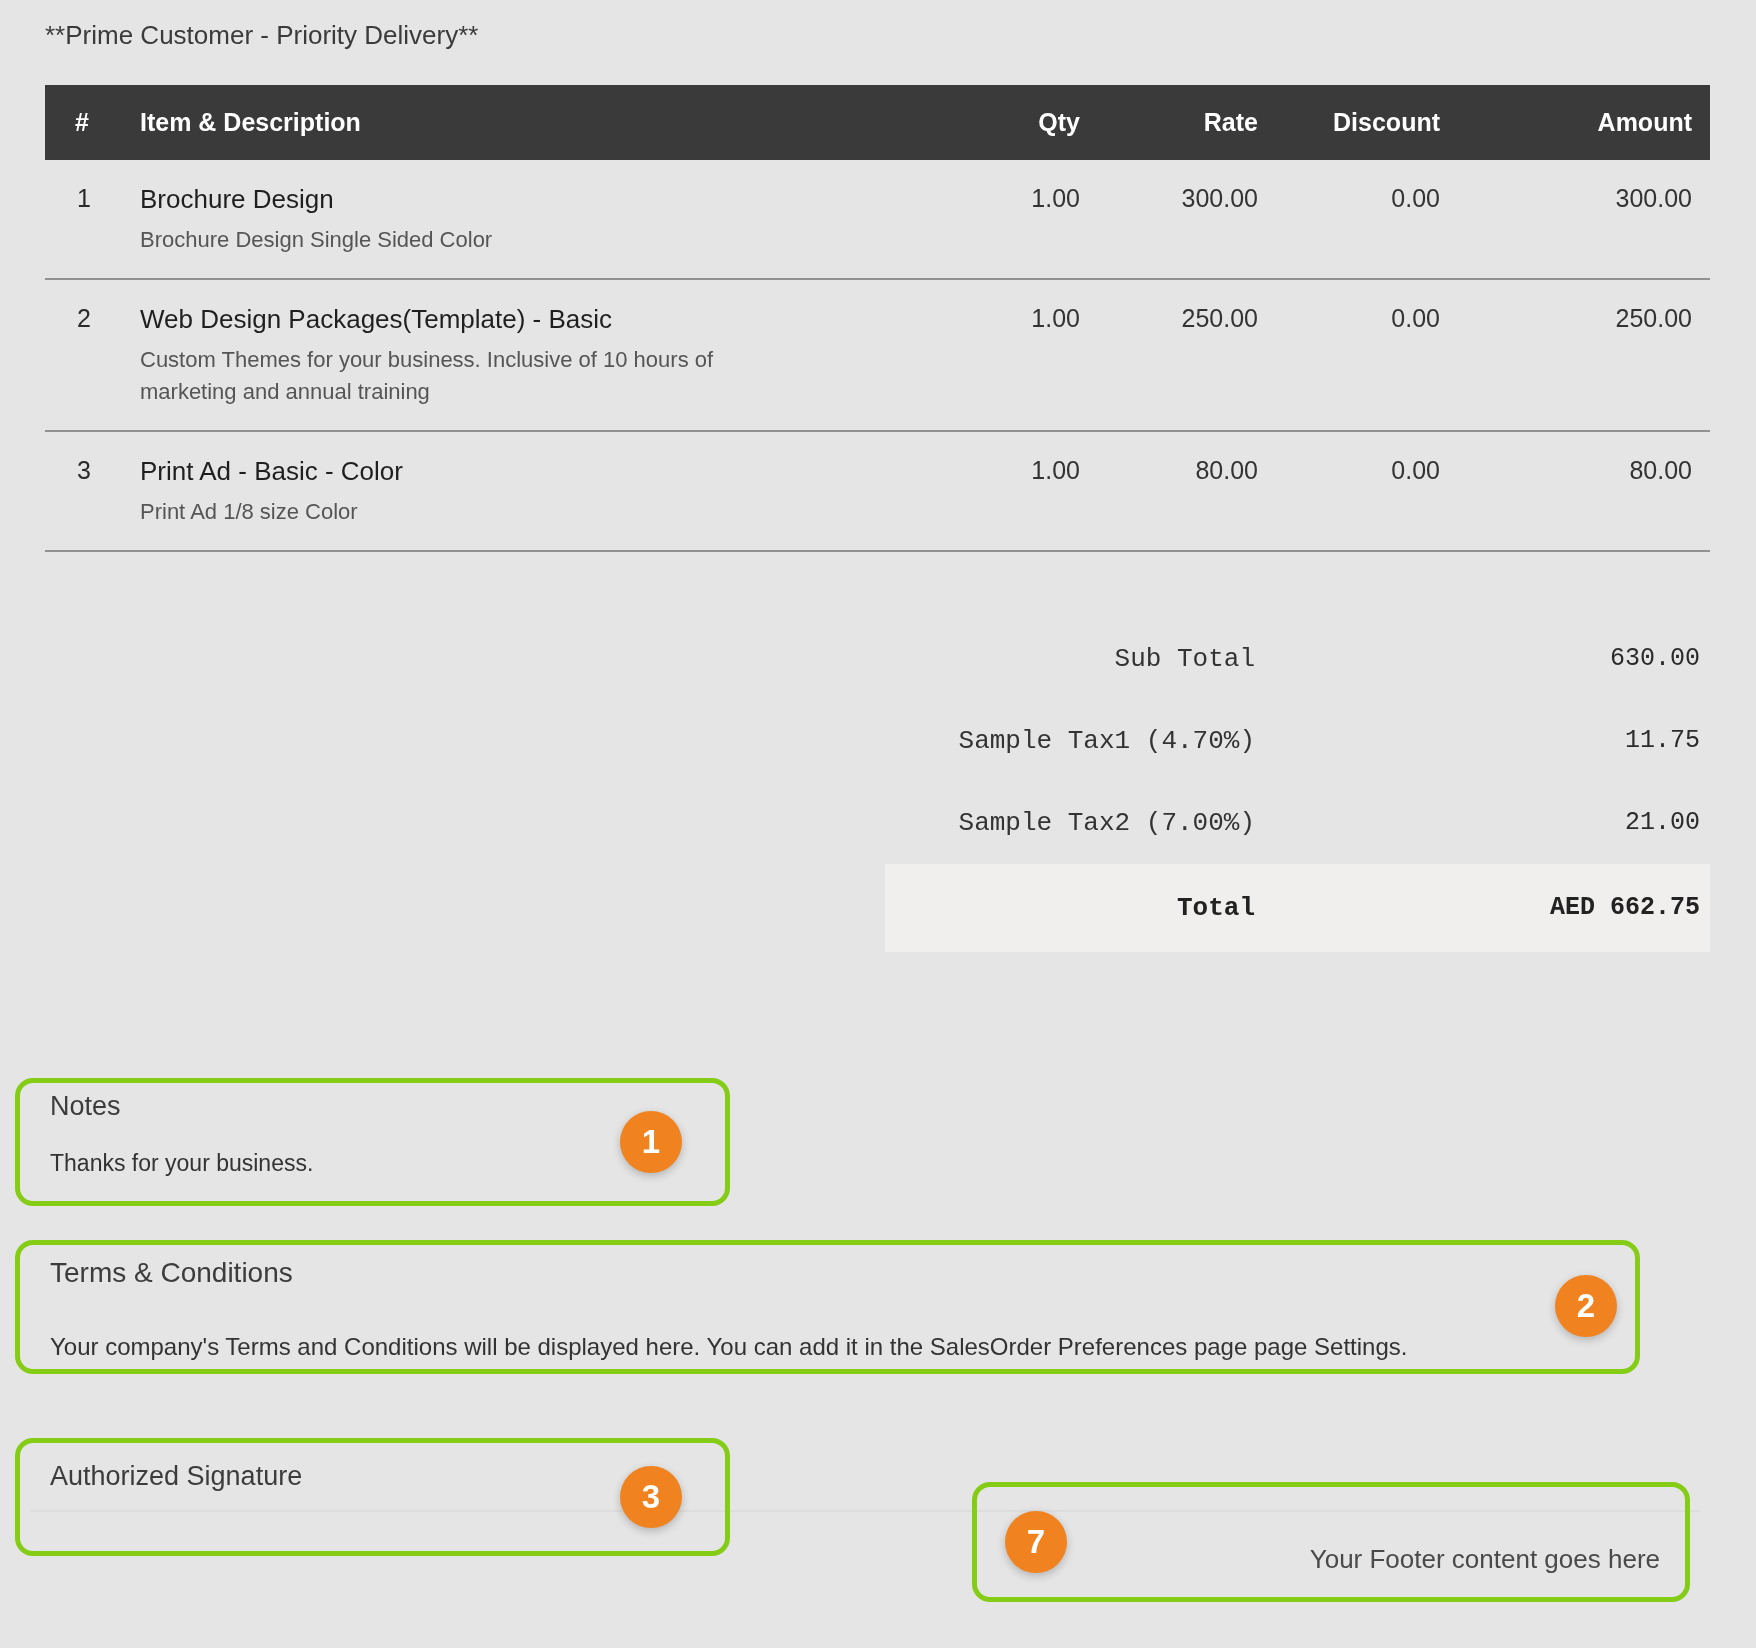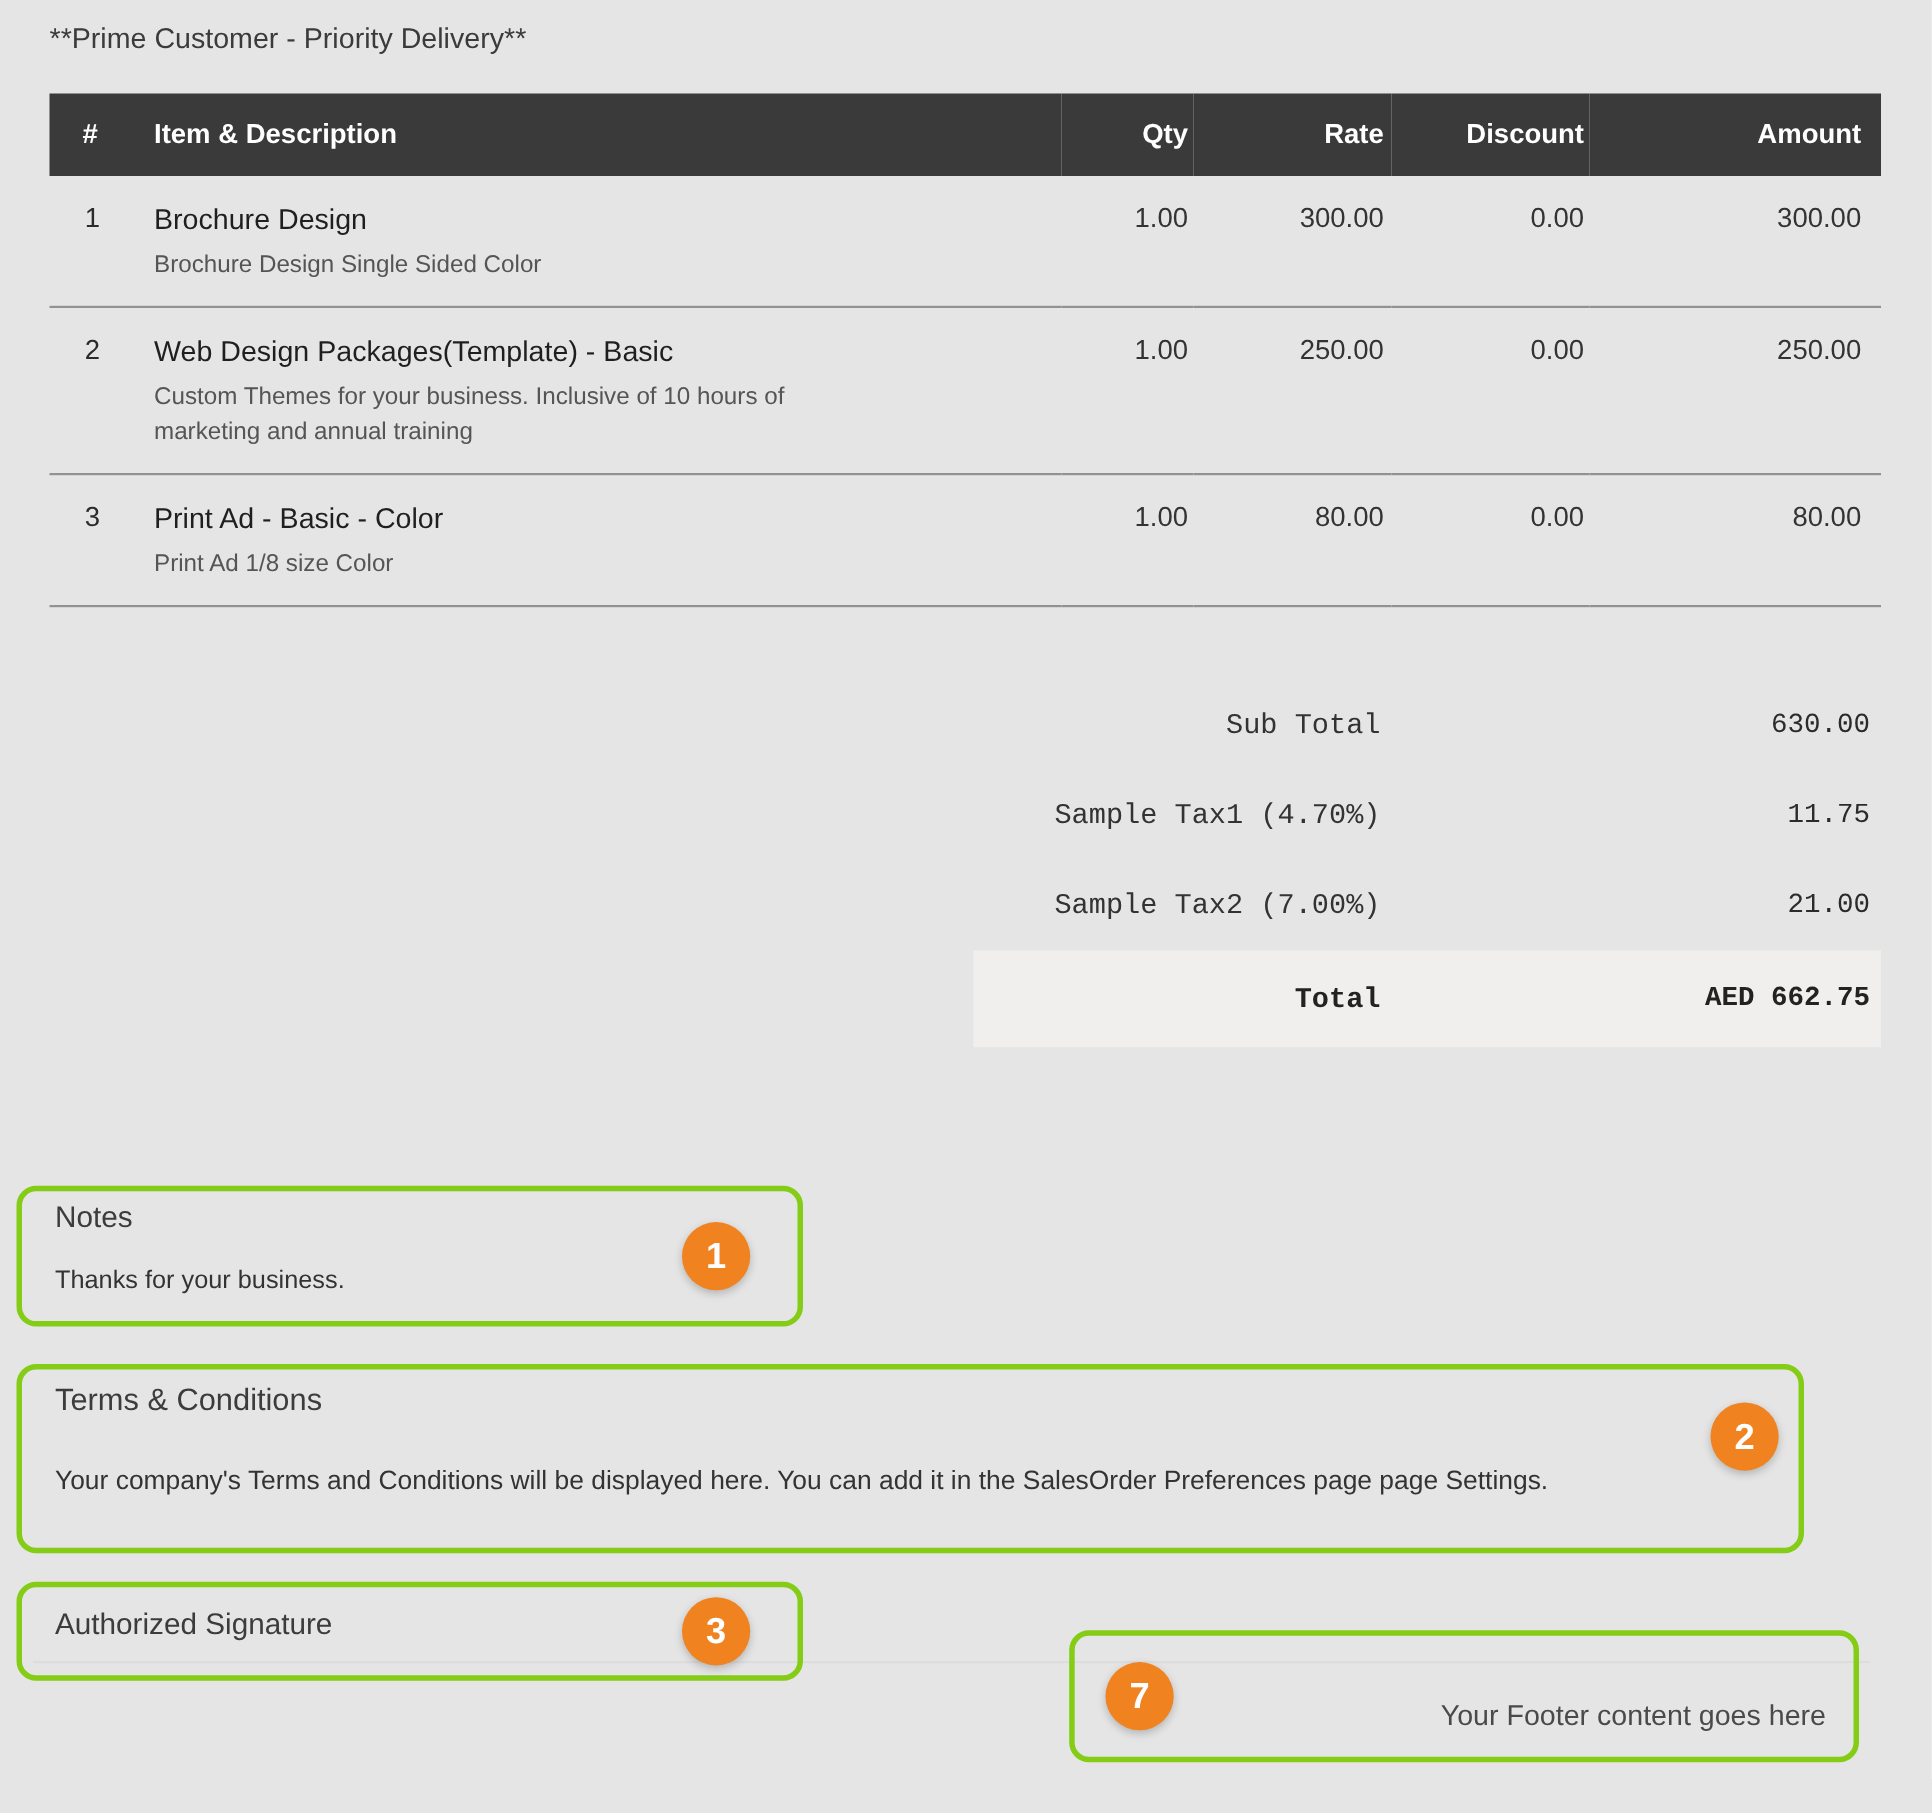--- a/index.html
+++ b/index.html
@@ -128,26 +128,26 @@
     justify-content: center;
     box-shadow: 0 3px 8px rgba(0,0,0,0.22);
   }
   .badge.v-center { top: 50%; transform: translateY(-50%); }
   .badge.at-right { right: 43px; }
 
   .notes-box { left: 15px; top: 1078px; width: 715px; height: 128px; }
   .notes-box .box-title { margin: 8px 0 0 30px; font-size: 27px; color: #3c3c3c; }
   .notes-box .box-body { margin: 28px 0 0 30px; font-size: 23px; color: #333333; }
 
-  .terms-box { left: 15px; top: 1240px; width: 1625px; height: 172px; }
+  .terms-box { left: 15px; top: 1240px; width: 1625px; height: 134px; }
   .terms-box .box-title { margin: 12px 0 0 30px; font-size: 28px; color: #3c3c3c; }
   .terms-box .box-body { margin: 44px 0 0 30px; font-size: 24px; color: #333333; }
   .terms-box .badge { right: 18px; top: 30px; }
 
-  .signature-box { left: 15px; top: 1438px; width: 715px; height: 90px; }
+  .signature-box { left: 15px; top: 1438px; width: 715px; height: 118px; }
   .signature-box .box-title { margin: 18px 0 0 30px; font-size: 27px; color: #3c3c3c; }
 
   .footer-box { left: 972px; top: 1482px; width: 718px; height: 120px; }
   .footer-box .badge { left: 28px; }
   .footer-text {
     position: absolute;
     right: 25px;
     bottom: 22px;
     font-size: 26px;
     color: #4a4a4a;

